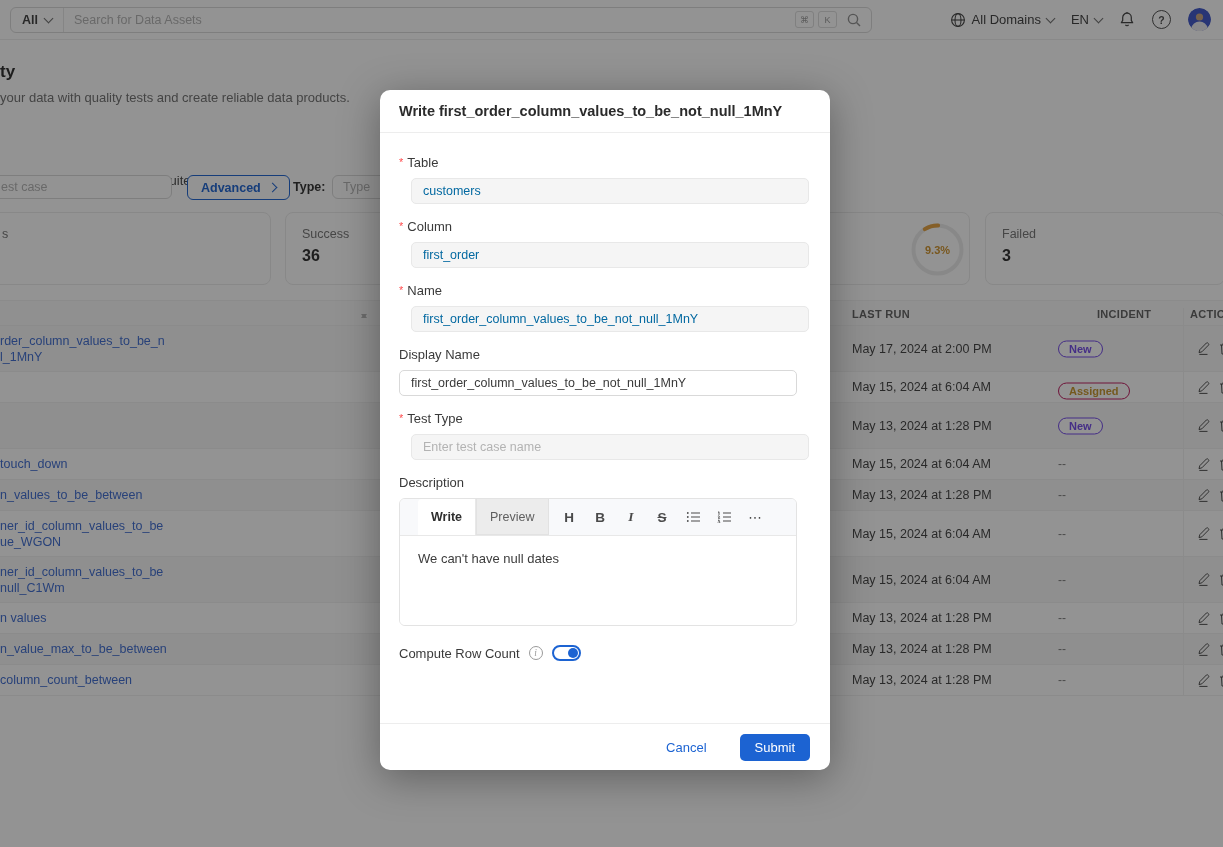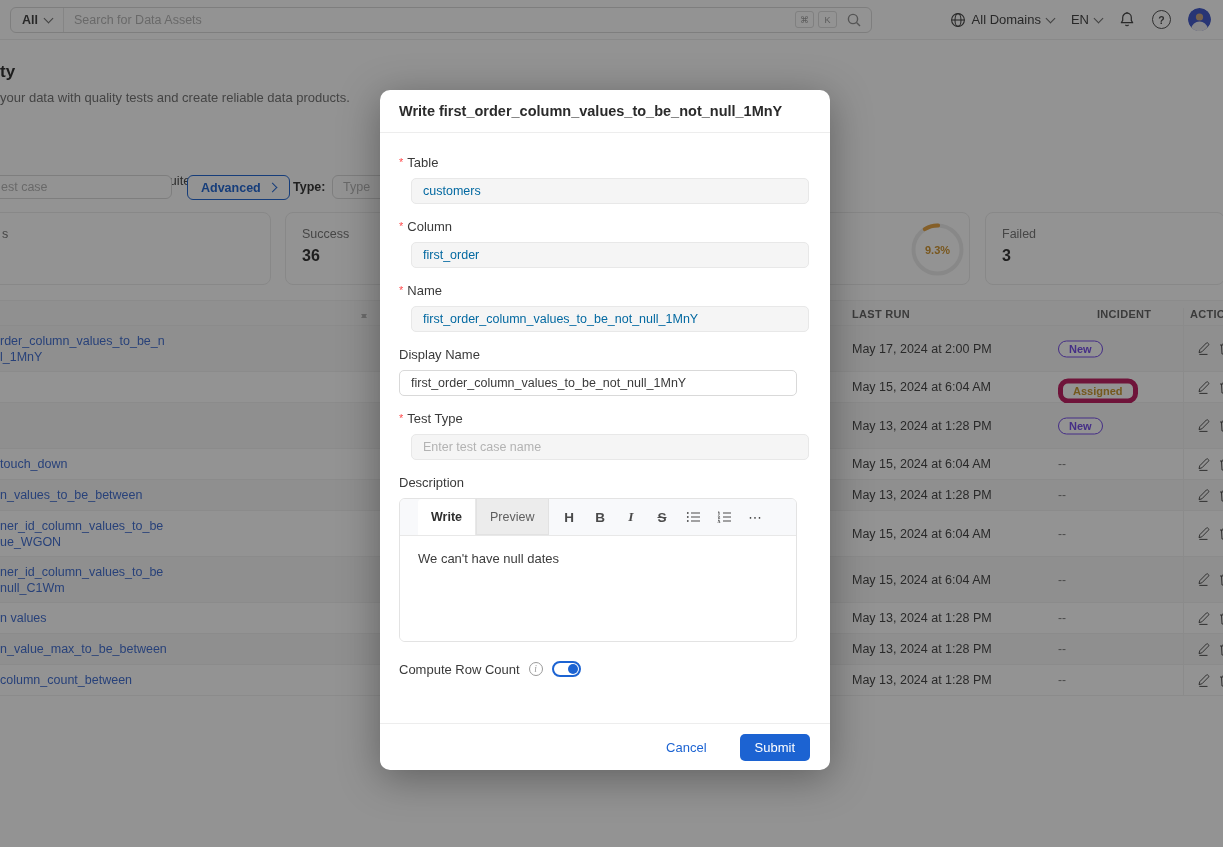--- a/index.html
+++ b/index.html
@@ -74,41 +74,41 @@
   .tbody{position:absolute;left:0;top:326px;width:1223px;}
   .trow{position:relative;border-bottom:1px solid #f0f0f0;box-sizing:border-box;background:#fff;}
   .trow:nth-child(odd){background:#f8f8f8;}
   .h46{height:46px;}.h31{height:31px;}
   .tname{position:absolute;left:0;top:50%;transform:translateY(-50%);font-size:12.5px;color:#3d6bd0;
          white-space:pre-line;line-height:16px;cursor:pointer;}
   .tdate{position:absolute;left:852px;top:50%;transform:translateY(-50%);font-size:12.5px;color:#3f3f3f;}
   .tinc{position:absolute;left:1058px;top:50%;transform:translateY(-50%);font-size:12px;color:#7a7a7a;}
   .badge{display:inline-block;border-radius:10px;padding:1px 10px 2px;font-size:11px;font-weight:700;background:#fff;}
   .badge.new{color:#7147e8;border:1px solid #7147e8;}
-  .badge.assigned{color:#c7952a;border:5px solid #be185d;margin-top:8px;}
+  .badge.assigned{color:#c7952a;border:1px solid #be185d;margin-top:8px;}
   .tacts{position:absolute;left:1183px;top:0;bottom:0;width:41px;border-left:1px solid #f0f0f0;
          display:flex;align-items:center;gap:9px;padding-left:13px;box-sizing:border-box;}
   .act-ic{cursor:pointer;line-height:0;}
 
   
   .overlay{position:absolute;inset:0;background:rgba(15,15,15,.45);}
   .modal{position:absolute;left:380px;top:90px;width:450px;height:680px;background:#fff;border-radius:10px;
          box-shadow:0 8px 40px rgba(0,0,0,.35);box-sizing:border-box;}
   .m-head{height:43px;display:flex;align-items:center;padding:0 19px;border-bottom:1px solid #ededed;
           font-size:14.5px;font-weight:600;color:#2b2b2b;box-sizing:border-box;}
   .m-body{padding:22px 33px 0 19px;}
   .fld{margin-bottom:15px;}
   .flabel{font-size:13px;color:#3a3a3a;margin-bottom:8px;display:flex;align-items:center;height:15px;}
   .req{color:#ff4d4f;font-size:11px;margin-right:4px;margin-top:-2px;}
   .inp{width:100%;height:26px;border:1px solid #d9d9d9;border-radius:5px;font-size:12.5px;padding:0 11px;
        box-sizing:border-box;color:#3a3a3a;font-family:inherit;outline:none;background:#fff;display:block;}
   .inp.dis{background:#f5f5f5;border-color:#e8e8e8;color:#0369a1;margin-left:12px;}
   .inp::placeholder{color:#b3b3b3;}
 
-  .editor{border:1px solid #e3e3e3;border-radius:6px;height:144px;box-sizing:border-box;overflow:hidden;}
+  .editor{border:1px solid #e3e3e3;border-radius:6px;height:128px;box-sizing:border-box;overflow:hidden;}
   .ed-head{height:37px;background:#f8f9fb;border-bottom:1px solid #e8e8e8;display:flex;align-items:stretch;
            padding-left:18px;box-sizing:border-box;}
   .ed-tab{display:flex;align-items:center;padding:0 13px;font-size:12.5px;cursor:pointer;box-sizing:border-box;}
   .ed-tab.write{background:#fff;color:#2f2f2f;font-weight:600;border-right:1px solid #e8e8e8;border-top-left-radius:4px;}
   .ed-tab.preview{background:#ececec;color:#5f5f5f;border:1px solid #e2e2e2;border-top:none;}
   .ed-tools{display:flex;align-items:center;margin-left:5px;}
   .tool{width:31px;display:flex;align-items:center;justify-content:center;font-size:13.5px;color:#4a4a4a;cursor:pointer;}
   .tool.h{font-weight:700;}
   .tool.b{font-weight:800;}
   .tool.i{font-style:italic;font-family:"Liberation Serif",serif;font-weight:600;}

